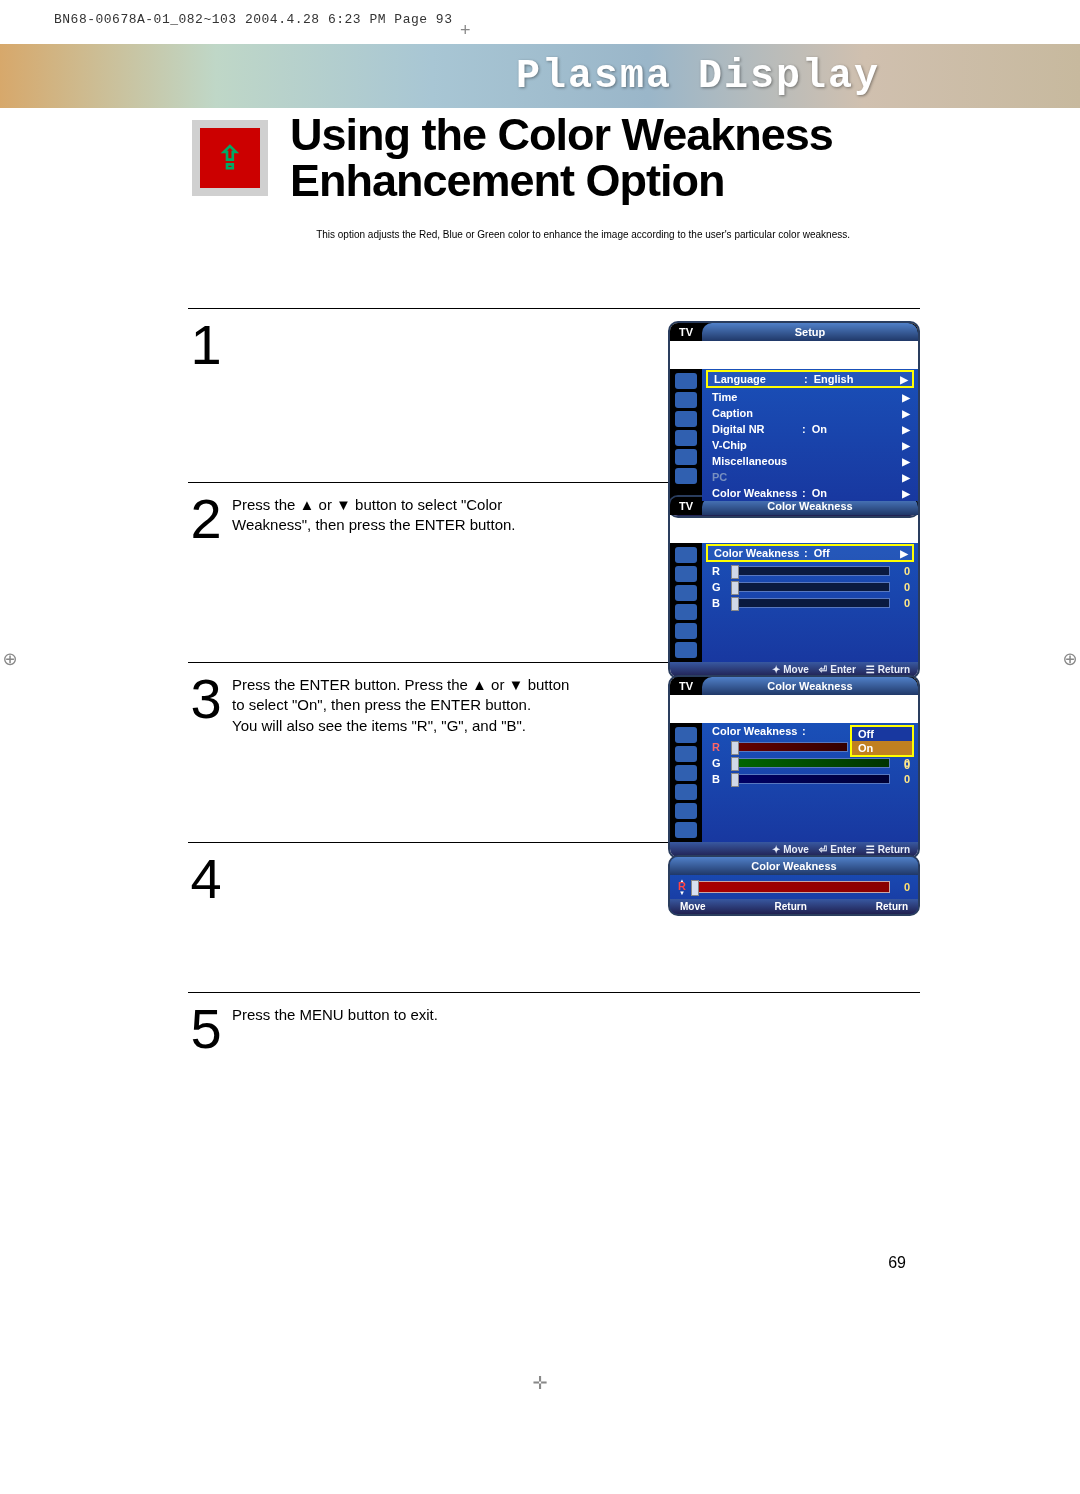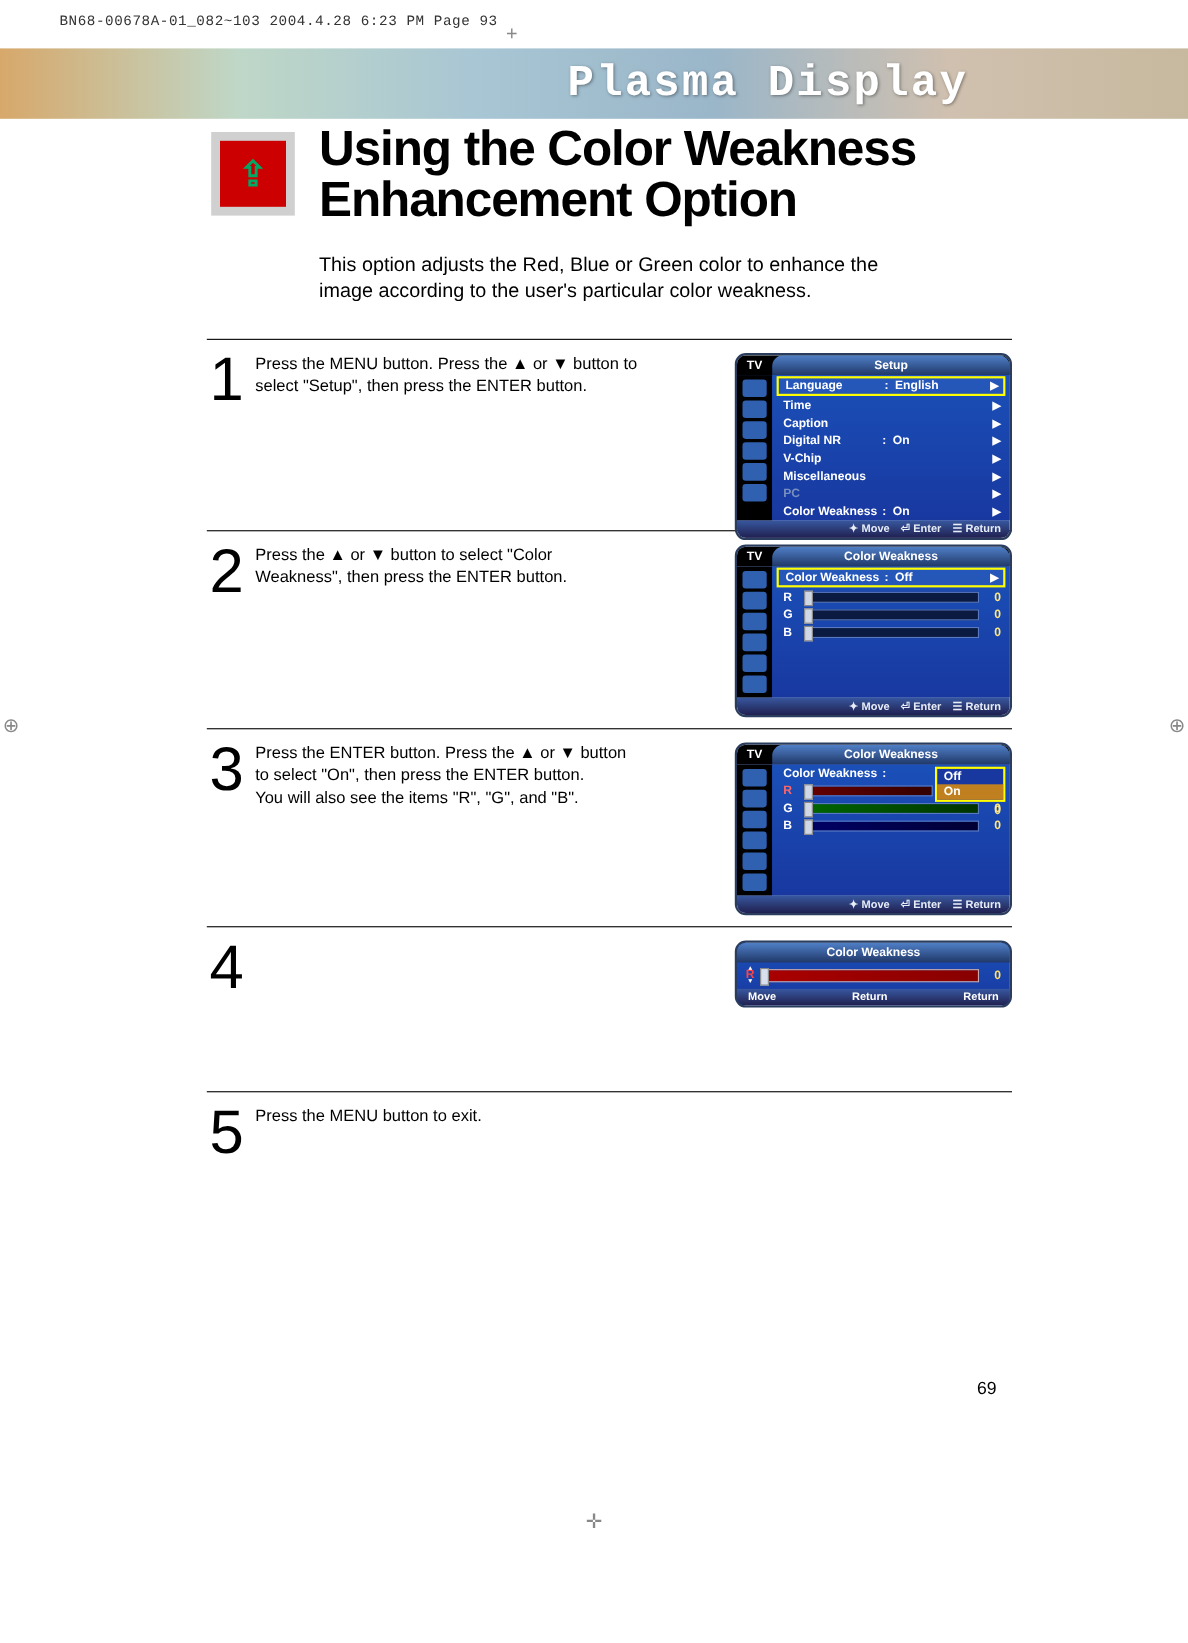--- a/index.html
+++ b/index.html
@@ -70,22 +70,23 @@
     position: absolute;
     top: 112px; left: 290px;
     font-size: 45px;
     font-weight: bold;
     line-height: 1.02;
     letter-spacing: -1px;
   }
   .intro {
     position: absolute;
     top: 228px; left: 290px; width: 560px;
-    font-size: 18px;
+    font-size: 10px;
     line-height: 1.35;
+    text-align: right;
   }
   .steps {
     position: absolute;
     top: 308px;
     left: 188px;
     right: 160px;
   }
   .step {
     border-top: 1.5px solid #000;
     padding: 12px 0 0 0;
@@ -148,20 +149,21 @@
     flex: 1;
     text-align: center;
     padding: 3px 0;
     background: linear-gradient(#5080c8, #203868);
     border-radius: 10px 10px 0 0;
   }
   .osd-body {
     display: flex;
     background: #1840a0;
     min-height: 100px;
+    margin-top: 28px;
   }
   .osd-icons {
     width: 32px;
     background: #000;
     display: flex;
     flex-direction: column;
     align-items: center;
     padding: 4px 0;
     gap: 3px;
   }
@@ -352,23 +354,20 @@
   <span>Using the Color Weakness</span><br>
   <span>Enhancement Option</span>
 </div>
 
 <div class="intro">This option adjusts the Red, Blue or Green color to enhance the image according to the user's particular color weakness.</div>
 
 <div class="steps">
 
   <div class="step s1">
     <div class="step-num">1</div>
-    <div class="step-body">
-      <div class="step-text">Press the MENU button. Press the ▲ or ▼ button to select "Setup", then press the ENTER button.</div>
-    </div>
     <div class="osd-wrap">
       <div class="osd">
         <div class="osd-title-row">
           <div class="tv">TV</div>
           <div class="title">Setup</div>
         </div>
         <div class="osd-body">
           <div class="osd-icons">
             <span></span>
               <span></span>

